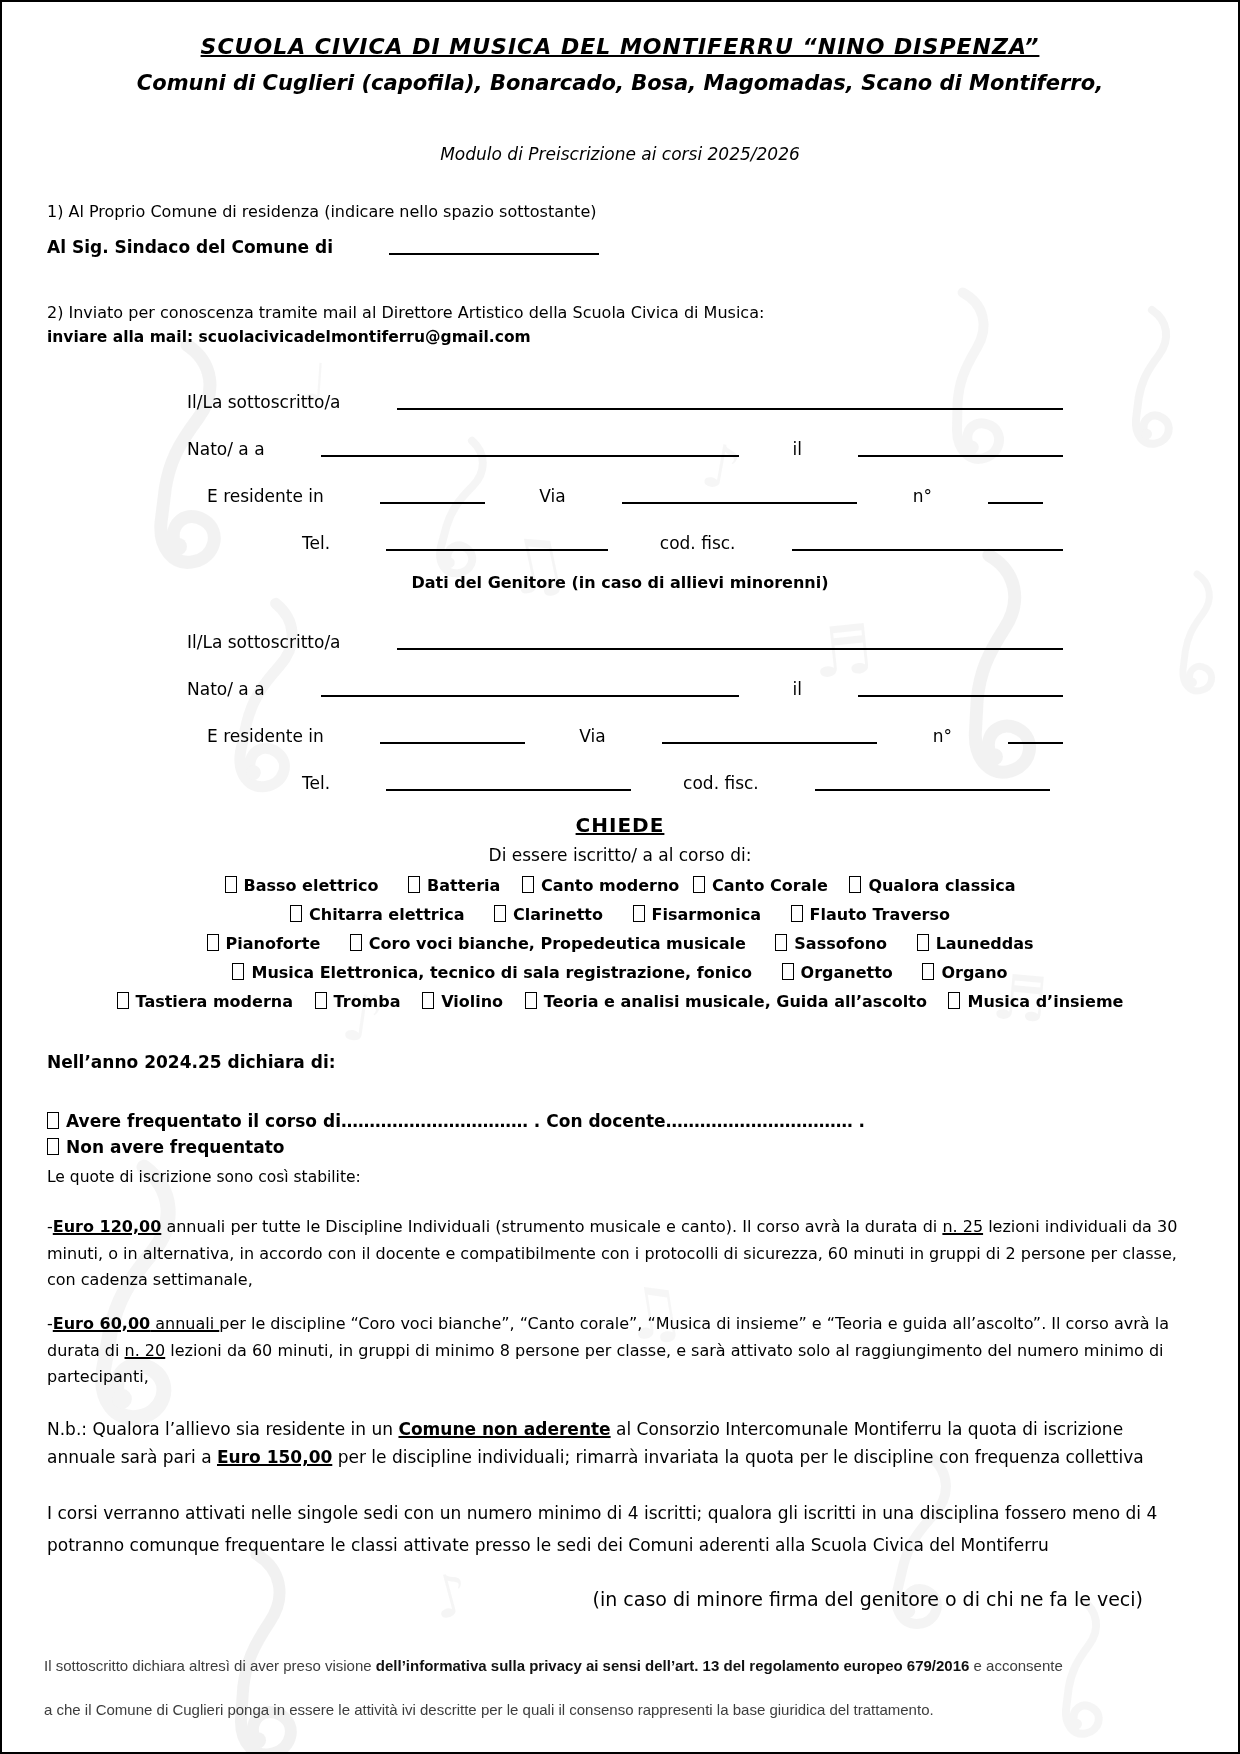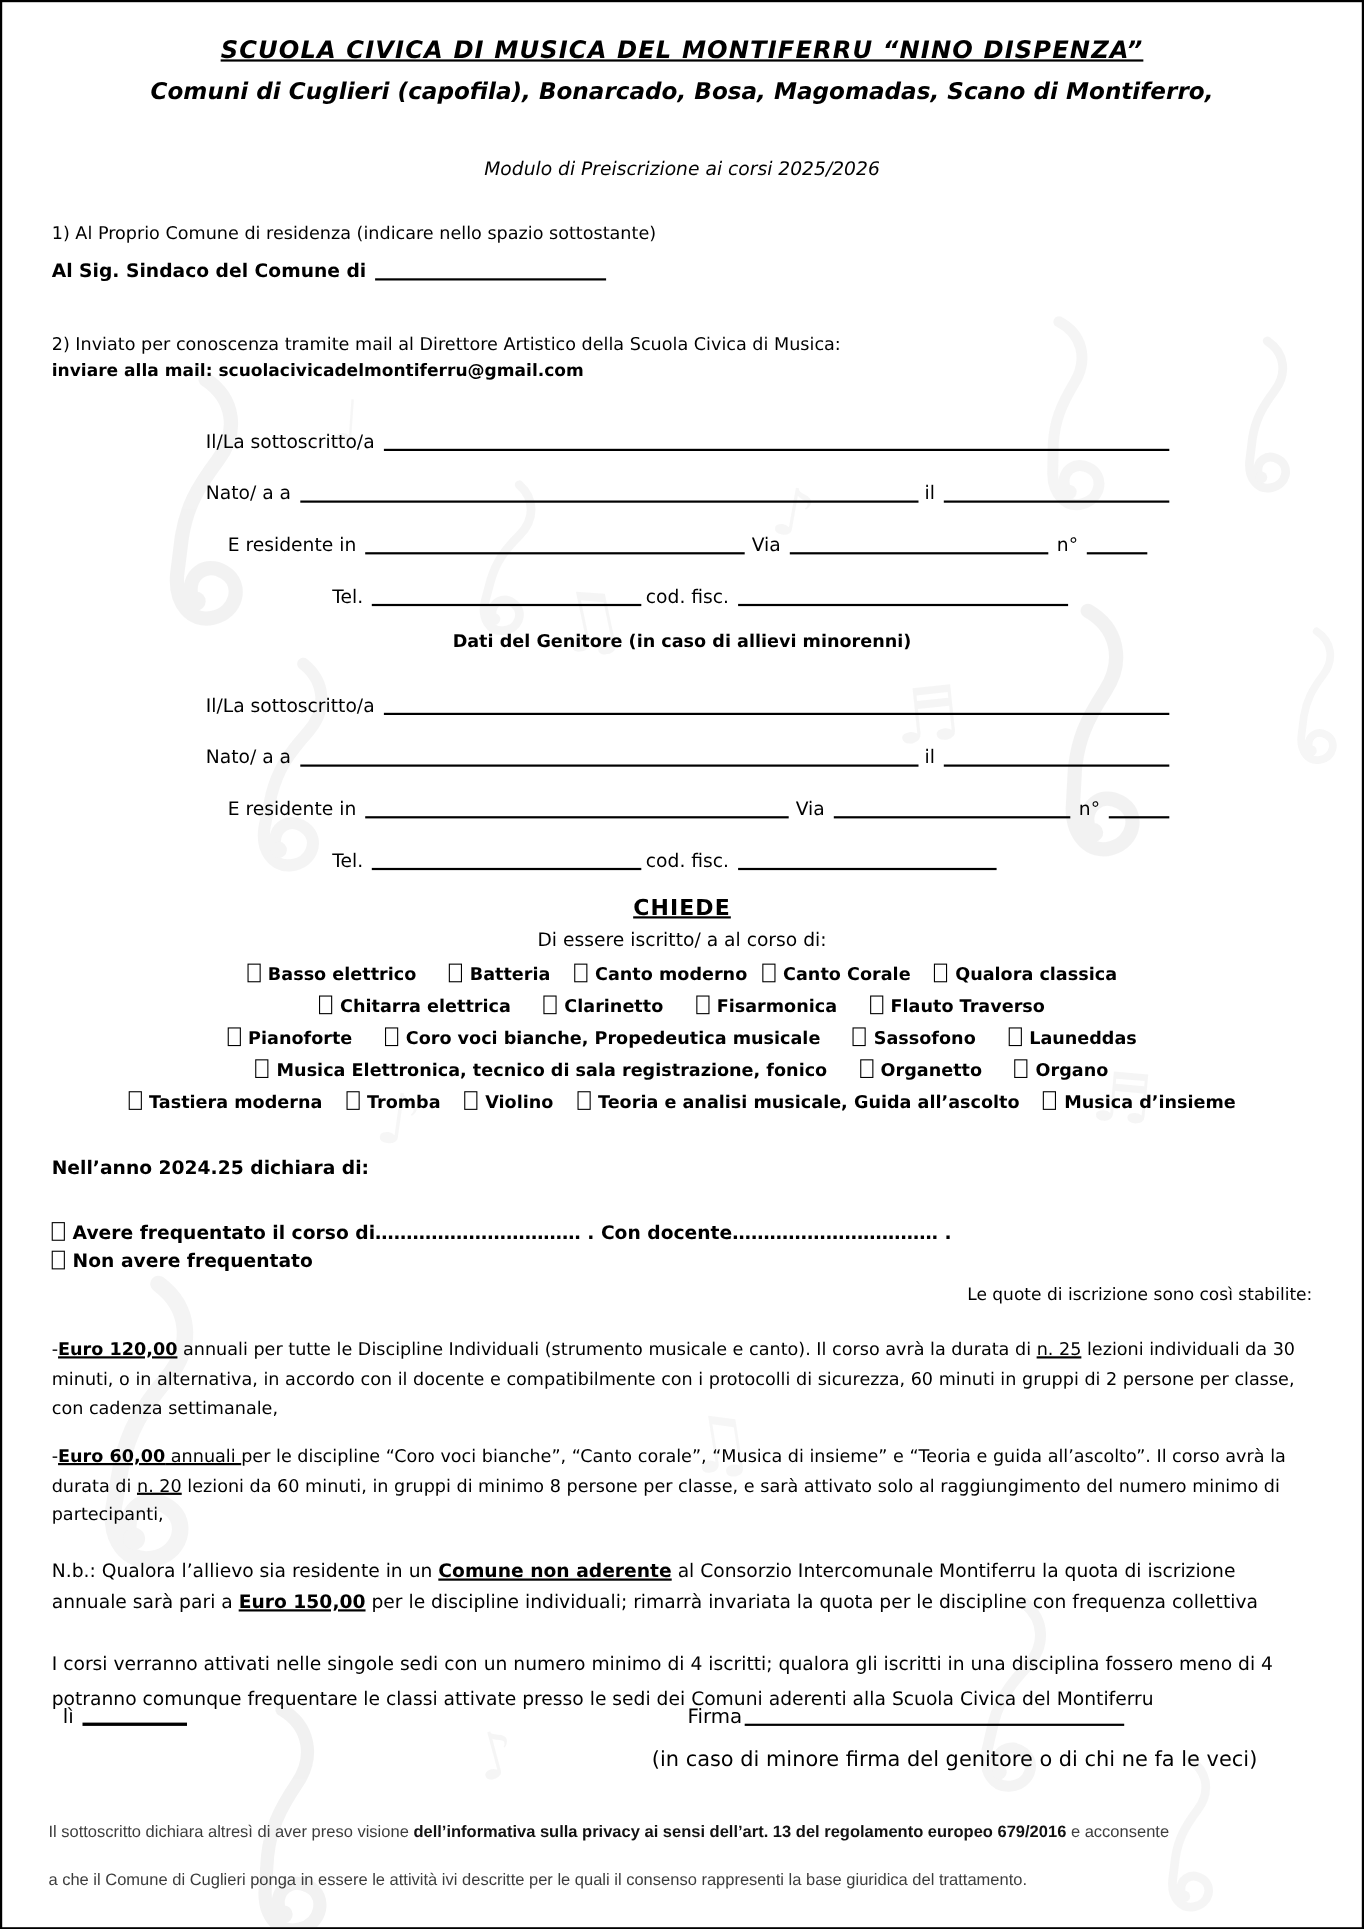--- a/index.html
+++ b/index.html
@@ -35,21 +35,21 @@
     text-align:center;font-size:17px;font-weight:bold;font-style:italic;
     margin-top:8px;
   }
   
   .step1{font-size:16px;margin-top:38px;}
   .mayor-row{font-size:16px;font-weight:bold;margin-top:16px;}
   .step2{font-size:16px;margin-top:46px;}
   .email-line{font-size:15.5px;font-weight:bold;margin-top:6px;}
   
   .bl{display:inline-block;border-bottom:2px solid #000;height:4px;}
-  .frow{display:flex;align-items:flex-end;font-size:17px;margin-bottom:27px;}
+  .frow{display:flex;align-items:flex-end;font-size:17px;margin-bottom:27px;gap:48px;}
   .frow .lbl{white-space:nowrap;padding-right:8px;}
   .frow .bl{margin-bottom:2px;}
   .fblock{padding-left:140px;padding-right:130px;}
   .fblock-top{margin-top:46px;}
   .guardian-heading{
     text-align:center;font-size:16px;font-weight:bold;margin:20px 0 40px 0;
   }
   .chiede{
     text-align:center;font-size:20px;font-weight:bold;
     text-decoration:underline;text-decoration-thickness:2px;
@@ -58,21 +58,21 @@
   .chiede-sub{text-align:center;font-size:17px;margin-top:8px;}
   .course-row{text-align:center;font-size:16px;font-weight:bold;line-height:29px;white-space:nowrap;}
   .course{margin:0 12px;white-space:nowrap;}
   .cbx{
     display:inline-block;width:10px;height:15px;border:1.6px solid #000;
     margin-right:7px;vertical-align:-2px;background:#fff;
   }
   .decl-heading{font-size:17px;font-weight:bold;margin-top:36px;}
   .decl-line{font-size:17px;font-weight:bold;margin-top:36px;line-height:1.55;}
   .decl-line2{font-size:17px;font-weight:bold;line-height:1.55;}
-  .fees-heading{text-align:right;font-size:15.5px;margin-top:8px;}
+  .fees-heading{text-align:left;font-size:15.5px;margin-top:8px;}
   .fee-par{font-size:16px;line-height:1.65;margin-top:28px;}
   .fee-par2{font-size:16px;line-height:1.65;margin-top:18px;}
   .nb-par{font-size:17px;line-height:1.7;margin-top:24px;}
   .min-par{font-size:17px;line-height:1.85;margin-top:26px;}
   .bu{font-weight:bold;text-decoration:underline;text-decoration-thickness:1.5px;}
   .ul{text-decoration:underline;text-decoration-thickness:1.5px;}
   
   .sign-row{
     position:absolute;z-index:2;top:1548px;left:45px;right:45px;
     display:flex;align-items:flex-end;font-size:18px;
@@ -276,26 +276,20 @@
     </div>
 
     <div class="nb-par">
       <span>N.b.: Qualora l’allievo sia residente in un </span><span class="bu">Comune non aderente</span><span> al Consorzio Intercomunale Montiferru la quota di iscrizione annuale sarà pari a </span><span class="bu">Euro 150,00</span><span> per le discipline individuali; rimarrà invariata la quota per le discipline con frequenza collettiva</span>
     </div>
 
     <div class="min-par">I corsi verranno attivati nelle singole sedi con un numero minimo di 4 iscritti; qualora gli iscritti in una disciplina fossero meno di 4 potranno comunque frequentare le classi attivate presso le sedi dei Comuni aderenti alla Scuola Civica del Montiferru</div>
 
   </div>
 
-  <div class="sign-row">
-    <span class="li-label">lì</span>
-    <span class="bl li-line"></span>
-    <span class="firma-label">Firma</span>
-    <span class="bl firma-line"></span>
-  </div>
   <div class="minor-note">(in caso di minore firma del genitore o di chi ne fa le veci)</div>
 
   <div class="privacy">
     <span>Il sottoscritto dichiara altresì di aver preso visione </span><b>dell’informativa sulla privacy ai sensi dell’art. 13 del regolamento europeo 679/2016</b><span> e acconsente</span><br>
     <span>a che il Comune di Cuglieri ponga in essere le attività ivi descritte per le quali il consenso rappresenti la base giuridica del trattamento.</span>
   </div>
 
 </div>
 
 </body></html>

